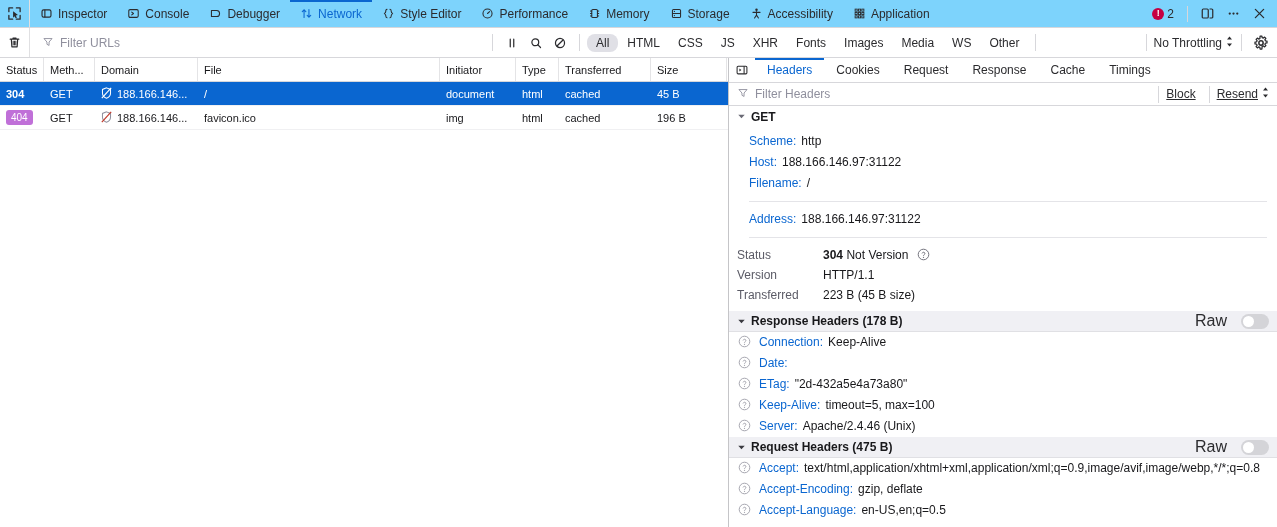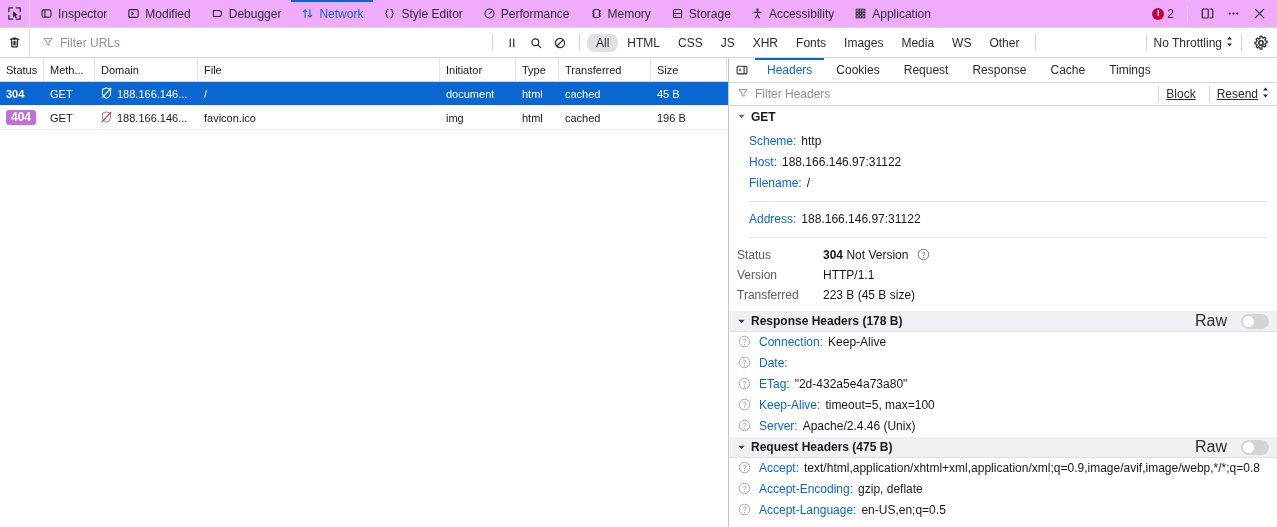--- a/index.html
+++ b/index.html
@@ -11,21 +11,21 @@
     font-size: 11px;
     color: #18181b;
     -webkit-font-smoothing: antialiased;
   }
   #app { width: 1277px; height: 527px; display: flex; flex-direction: column; }
 
   
   .toolbox-bar {
     height: 28px; min-height: 28px;
     display: flex; align-items: stretch;
-    background: #f0abfc;
+    background: #7dd3fc;
     border-bottom: 1px solid #d7d7db;
     position: relative;
   }
   .tb-picker {
     width: 30px; display: flex; align-items: center; justify-content: center;
     border-right: 1px solid #e0e0e2;
     cursor: pointer;
   }
   .tb-tabs { display: flex; align-items: stretch; flex: 1; overflow: hidden; }
   .tb-tab {
@@ -148,21 +148,21 @@
     display: flex; align-items: center; gap: 5px;
     padding: 0 6px;
     overflow: hidden; white-space: nowrap; text-overflow: ellipsis;
   }
   .req-row.selected { background: #0a66d0; color: #ffffff; }
   .req-row.selected .status-txt { color: #ffffff; font-weight: bold; }
   .status-txt { font-weight: bold; color: #18181b; }
   .badge-404 {
     display: inline-block;
     background: #c070d8; color: #ffffff;
-    font-weight: bold; font-size: 12px;
+    font-weight: normal; font-size: 10px;
     border-radius: 3px; padding: 1px 5px; line-height: 13px;
   }
   .c-status { width: 44px; }
   .c-method { width: 51px; }
   .c-domain { width: 103px; }
   .c-file   { width: 242px; }
   .c-init   { width: 76px; }
   .c-type   { width: 43px; }
   .c-trans  { width: 92px; }
   .c-size   { width: 76px; }
@@ -285,21 +285,21 @@
         <span>Inspector</span>
       </div>
 
       <div class="tb-tab">
         <span>
           <svg width="13" height="13" viewBox="0 0 16 16">
               <rect x="2.2" y="3.2" width="11.6" height="9.6" rx="1.6" fill="none" stroke="#2b2b2e" stroke-width="1.3"></rect>
               <path d="M5.8 6.2l2.2 1.8-2.2 1.8" fill="none" stroke="#2b2b2e" stroke-width="1.3" stroke-linecap="round" stroke-linejoin="round"></path>
             </svg>
         </span>
-        <span>Modified</span>
+        <span>Console</span>
       </div>
 
       <div class="tb-tab">
         <span>
           <svg width="13" height="13" viewBox="0 0 16 16">
               <path d="M3 4.2h6.6c2 0 3.4 1.6 3.4 3.8s-1.4 3.8-3.4 3.8H3z" fill="none" stroke="#2b2b2e" stroke-width="1.3" stroke-linejoin="round"></path>
             </svg>
         </span>
         <span>Debugger</span>
       </div>

